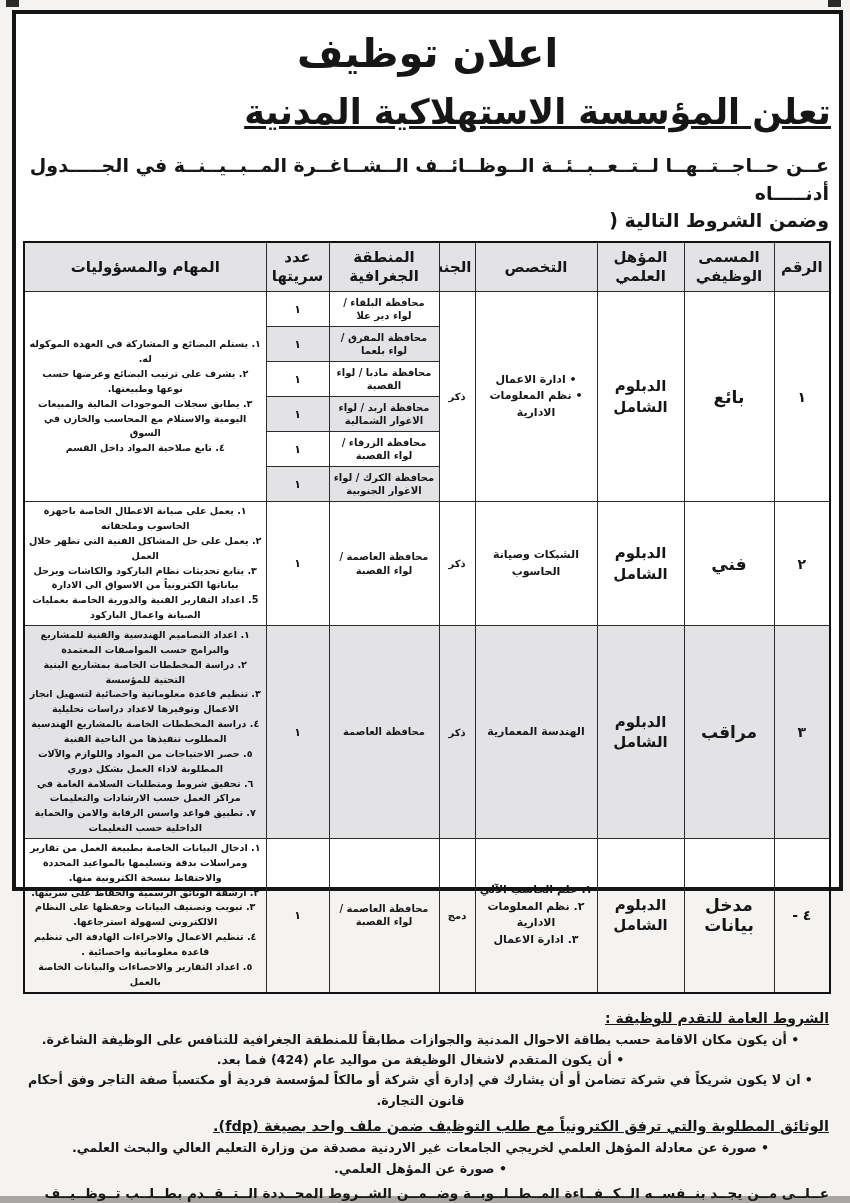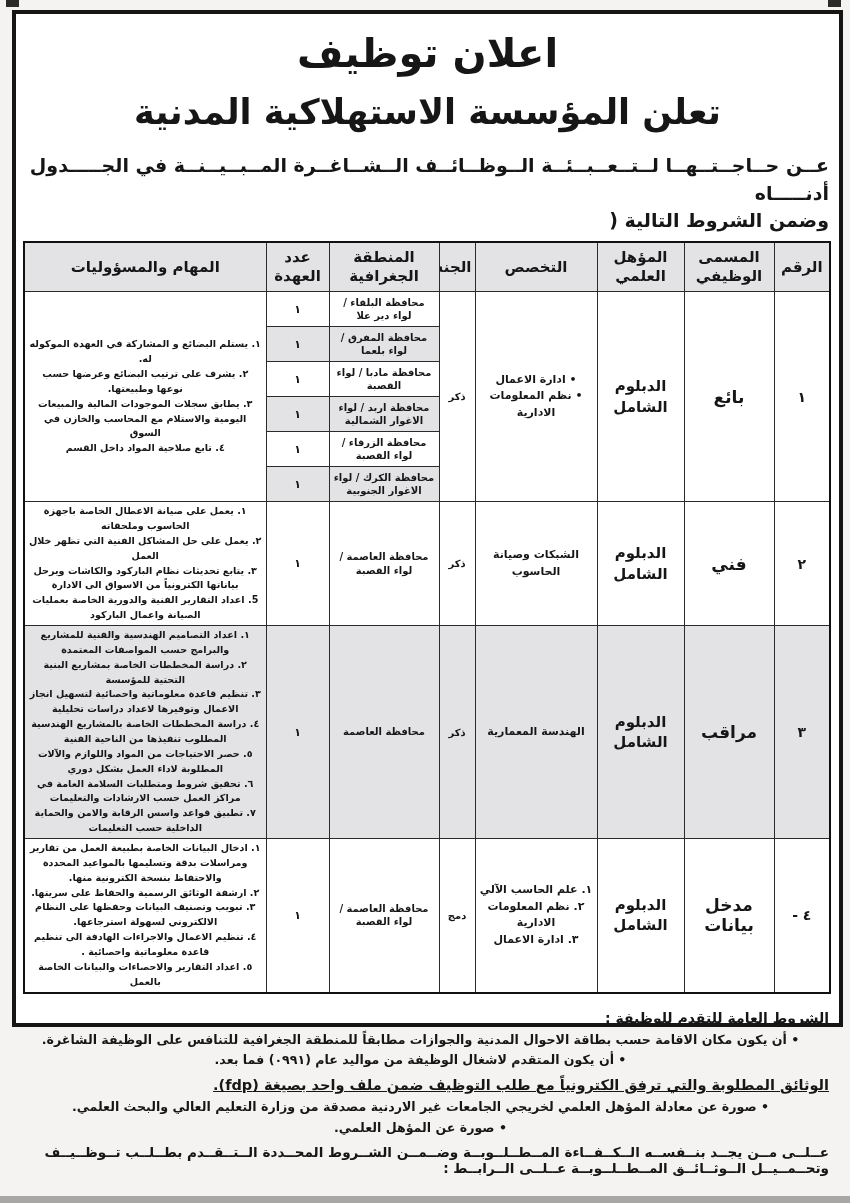--- a/index.html
+++ b/index.html
@@ -9,27 +9,27 @@
     font-family: "DejaVu Sans", sans-serif;
     color: #161616;
     overflow: hidden;
   }
   .corner-mark { position: absolute; top: 0; height: 7px; width: 13px; background: #2a2a2a; }
   .corner-mark.left { left: 6px; }
   .corner-mark.right { right: 9px; }
   .bottom-strip { position: absolute; left: 0; bottom: 0; width: 100%; height: 7px; background: #a9a7a4; }
 
   .frame {
-    position: absolute; left: 12px; top: 10px; width: 831px; height: 1017px;
+    position: absolute; left: 12px; top: 10px; width: 831px; height: 881px;
     border: 4px solid #151515; background: #ffffff;
     padding: 4px 8px 0 8px;
   }
 
   .headline { text-align: center; font-size: 40px; font-weight: bold; margin-top: 12px; letter-spacing: 1px; }
-  .subheadline { text-align: center; font-size: 35px; font-weight: bold; margin-top: 16px; }
+  .subheadline { font-size: 35px; font-weight: bold; margin-top: 16px; text-decoration: underline; }
   .intro { font-size: 19px; font-weight: bold; text-align: right; margin: 20px 2px 6px 2px; line-height: 1.45; }
   .intro .line2 { display: block; }
 
   table.jobs {
     width: 806px; margin: 4px auto 0 auto;
     border-collapse: collapse; direction: rtl;
     border: 2px solid #111;
     table-layout: fixed;
   }
   table.jobs th, table.jobs td {
@@ -94,21 +94,21 @@
         <col style="width:242px">
     </colgroup>
     <thead>
       <tr>
         <th>الرقم</th>
         <th>المسمى الوظيفي</th>
         <th>المؤهل العلمي</th>
         <th>التخصص</th>
         <th>الجنس</th>
         <th>المنطقة الجغرافية</th>
-        <th>عدد العهدة</th>
+        <th>عدد سريتها</th>
         <th>المهام والمسؤوليات</th>
       </tr>
     </thead>
     <tbody>
 
       <tr class="sub-row">
         <td class="c-num" rowspan="6">١</td>
         <td class="c-title" rowspan="6">بائع</td>
         <td class="c-qual" rowspan="6">الدبلوم الشامل</td>
         <td class="c-spec" rowspan="6">
@@ -201,21 +201,22 @@
             <div class="task-line">٥. اعداد التقارير والاحصاءات والبيانات الخاصة بالعمل</div>
           </td>
       </tr>
     </tbody>
   </table>
 
   <div class="sec">
     <div class="sec-heading">الشروط العامة للتقدم للوظيفة :</div>
     <div class="bullet-list">
         <div class="b-item">• أن يكون مكان الاقامة حسب بطاقة الاحوال المدنية والجوازات مطابقاً للمنطقة الجغرافية للتنافس على الوظيفة الشاغرة.</div>
-        <div class="b-item">• أن يكون المتقدم لاشغال الوظيفة من مواليد عام (٠٩٩١) فما بعد.</div>
+        <div class="b-item">• أن يكون المتقدم لاشغال الوظيفة من مواليد عام (424) فما بعد.</div>
+        <div class="b-item">• ان لا يكون شريكاً في شركة تضامن أو أن يشارك في إدارة أي شركة أو مالكاً لمؤسسة فردية أو مكتسباً صفة التاجر وفق أحكام قانون التجارة.</div>
       </div>
 
     <div class="doc-heading">الوثائق المطلوبة والتي ترفق الكترونياً مع طلب التوظيف ضمن ملف واحد بصيغة (fdp).</div>
     <div class="bullet-list">
         <div class="b-item">• صورة عن معادلة المؤهل العلمي لخريجي الجامعات غير الاردنية مصدقة من وزارة التعليم العالي والبحث العلمي.</div>
         <div class="b-item">• صورة عن المؤهل العلمي.</div>
       </div>
 
     <div class="apply-line">عــلــى مــن يجــد بنــفســه الــكــفــاءة المــطــلــوبــة وضــمــن الشــروط المحــددة الــتــقــدم بطــلــب تــوظــيــف وتحــمــيــل الــوثــائــق المــطــلــوبــة عــلــى الــرابــط :</div>
 

